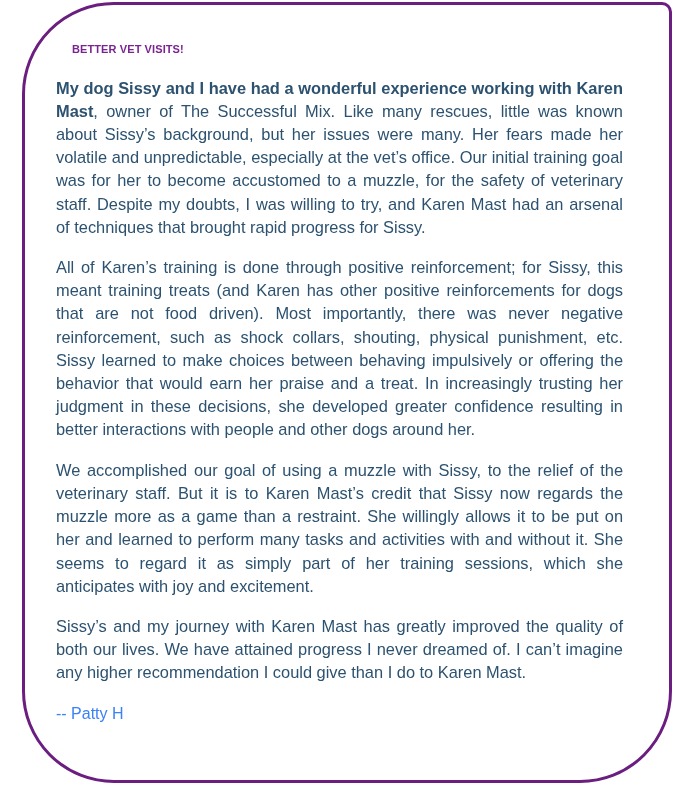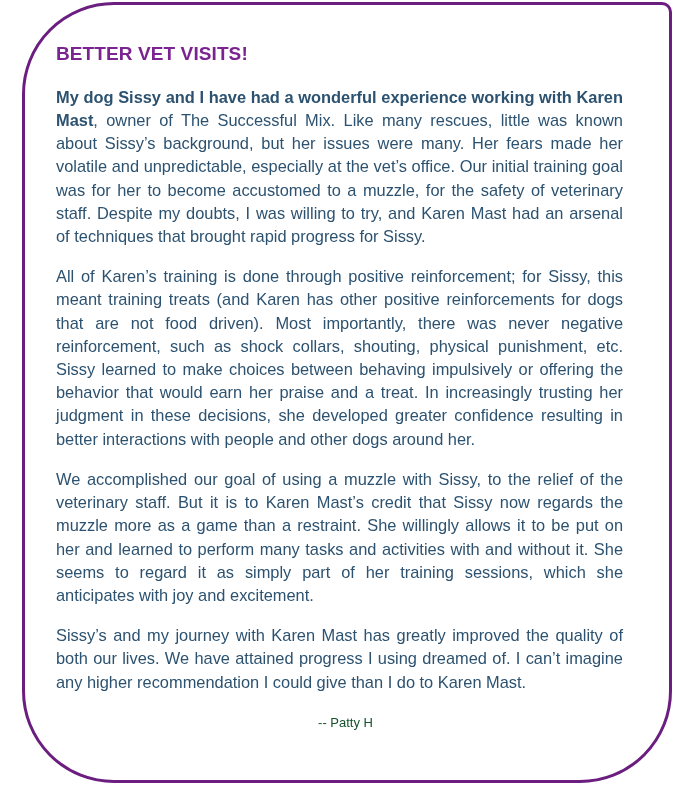--- a/index.html
+++ b/index.html
@@ -31,23 +31,23 @@
   #card-inner {
     position: absolute;
     left: 31px;
     top: 38px;
     width: 579px;
   }
 
   #card-heading {
     color: #7A2391;
     font-weight: bold;
-    font-size: 19px;
+    font-size: 11px;
     letter-spacing: 0.1px;
-    margin: 0 0 21px 0;
+    margin: 0 0 21px 16px;
     line-height: 1.15;
   }
 
   .para {
     color: #2C5270;
     font-size: 16.4px;
     line-height: 23.2px;
     text-align: justify;
     text-justify: inter-word;
     margin: 0 12px 17px 0;
@@ -61,39 +61,39 @@
   .para .reg {
     font-weight: normal;
   }
 
   .para b,
   .para .bold {
     font-weight: normal;
   }
 
   #signature {
-    color: #14532d;
-    font-size: 13px;
+    color: #3b82f6;
+    font-size: 16px;
     line-height: 23.2px;
-    text-align: center;
+    text-align: left;
     margin: 13px 0 0 0;
   }
 </style>
 </head>
 <body>
 
 <div id="testimonial-card">
   <div id="card-inner">
 
     <div id="card-heading">BETTER VET VISITS!</div>
 
     <p class="para lead"><span>My dog Sissy and I have had a wonderful experience working with Karen Mast</span><span class="reg">, owner of The Successful Mix.  Like many rescues, little was known about Sissy’s background, but her issues were many.  Her fears made her volatile and unpredictable, especially at the vet’s office.  Our initial training goal was for her to become accustomed to a muzzle, for the safety of veterinary staff.  Despite my doubts, I was willing to try, and Karen Mast had an arsenal of techniques that brought rapid progress for Sissy.</span></p>
 
     <p class="para"><span>All of Karen’s training is done through positive reinforcement; for Sissy, this meant training treats (and Karen has other positive reinforcements for dogs that are not food driven).  Most importantly, there was never negative reinforcement, such as shock collars, shouting, physical punishment, etc.  Sissy learned to make choices between behaving impulsively or offering the behavior that would earn her praise and a treat. In increasingly trusting her judgment in these decisions, </span><span class="bold">she developed greater confidence resulting in better interactions with people and other dogs around her.</span></p>
 
     <p class="para"><span>We accomplished our goal of using a muzzle with Sissy, to the relief of the veterinary staff.   But </span><span class="bold">it is to Karen Mast’s credit that Sissy now regards the muzzle more as a game than a restraint.</span><span>  She willingly allows it to be put on her and learned to perform many tasks and activities with and without it. She seems to regard it as simply part of her training sessions, which she anticipates with joy and excitement.</span></p>
 
-    <p class="para"><span>Sissy’s and my journey with Karen Mast has greatly improved the quality of both our lives. </span><span class="bold">We have attained progress I using dreamed of.</span><span> I can’t imagine any higher recommendation I could give than I do to Karen Mast.</span></p>
+    <p class="para"><span>Sissy’s and my journey with Karen Mast has greatly improved the quality of both our lives. </span><span class="bold">We have attained progress I never dreamed of.</span><span> I can’t imagine any higher recommendation I could give than I do to Karen Mast.</span></p>
 
     <div id="signature">-- Patty H</div>
 
   </div>
 </div>
 
 </body></html>

